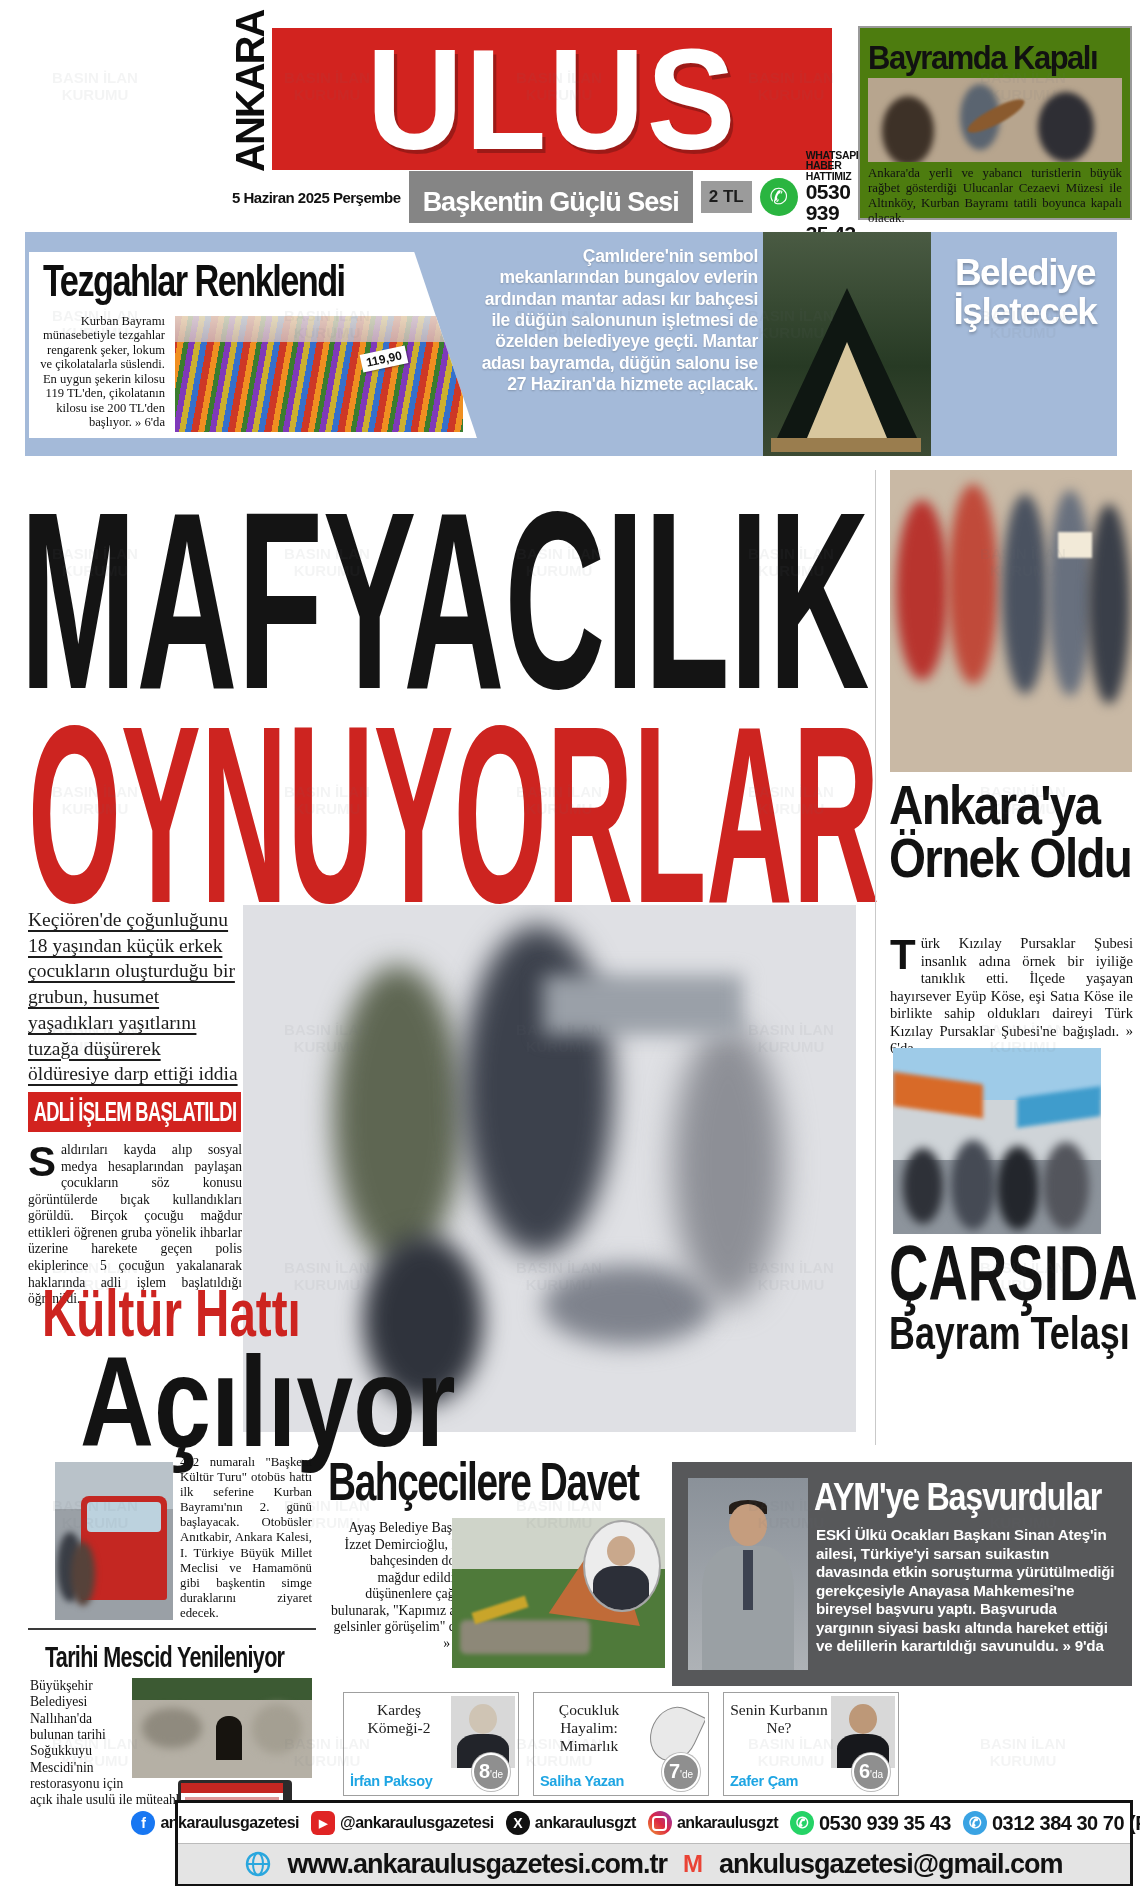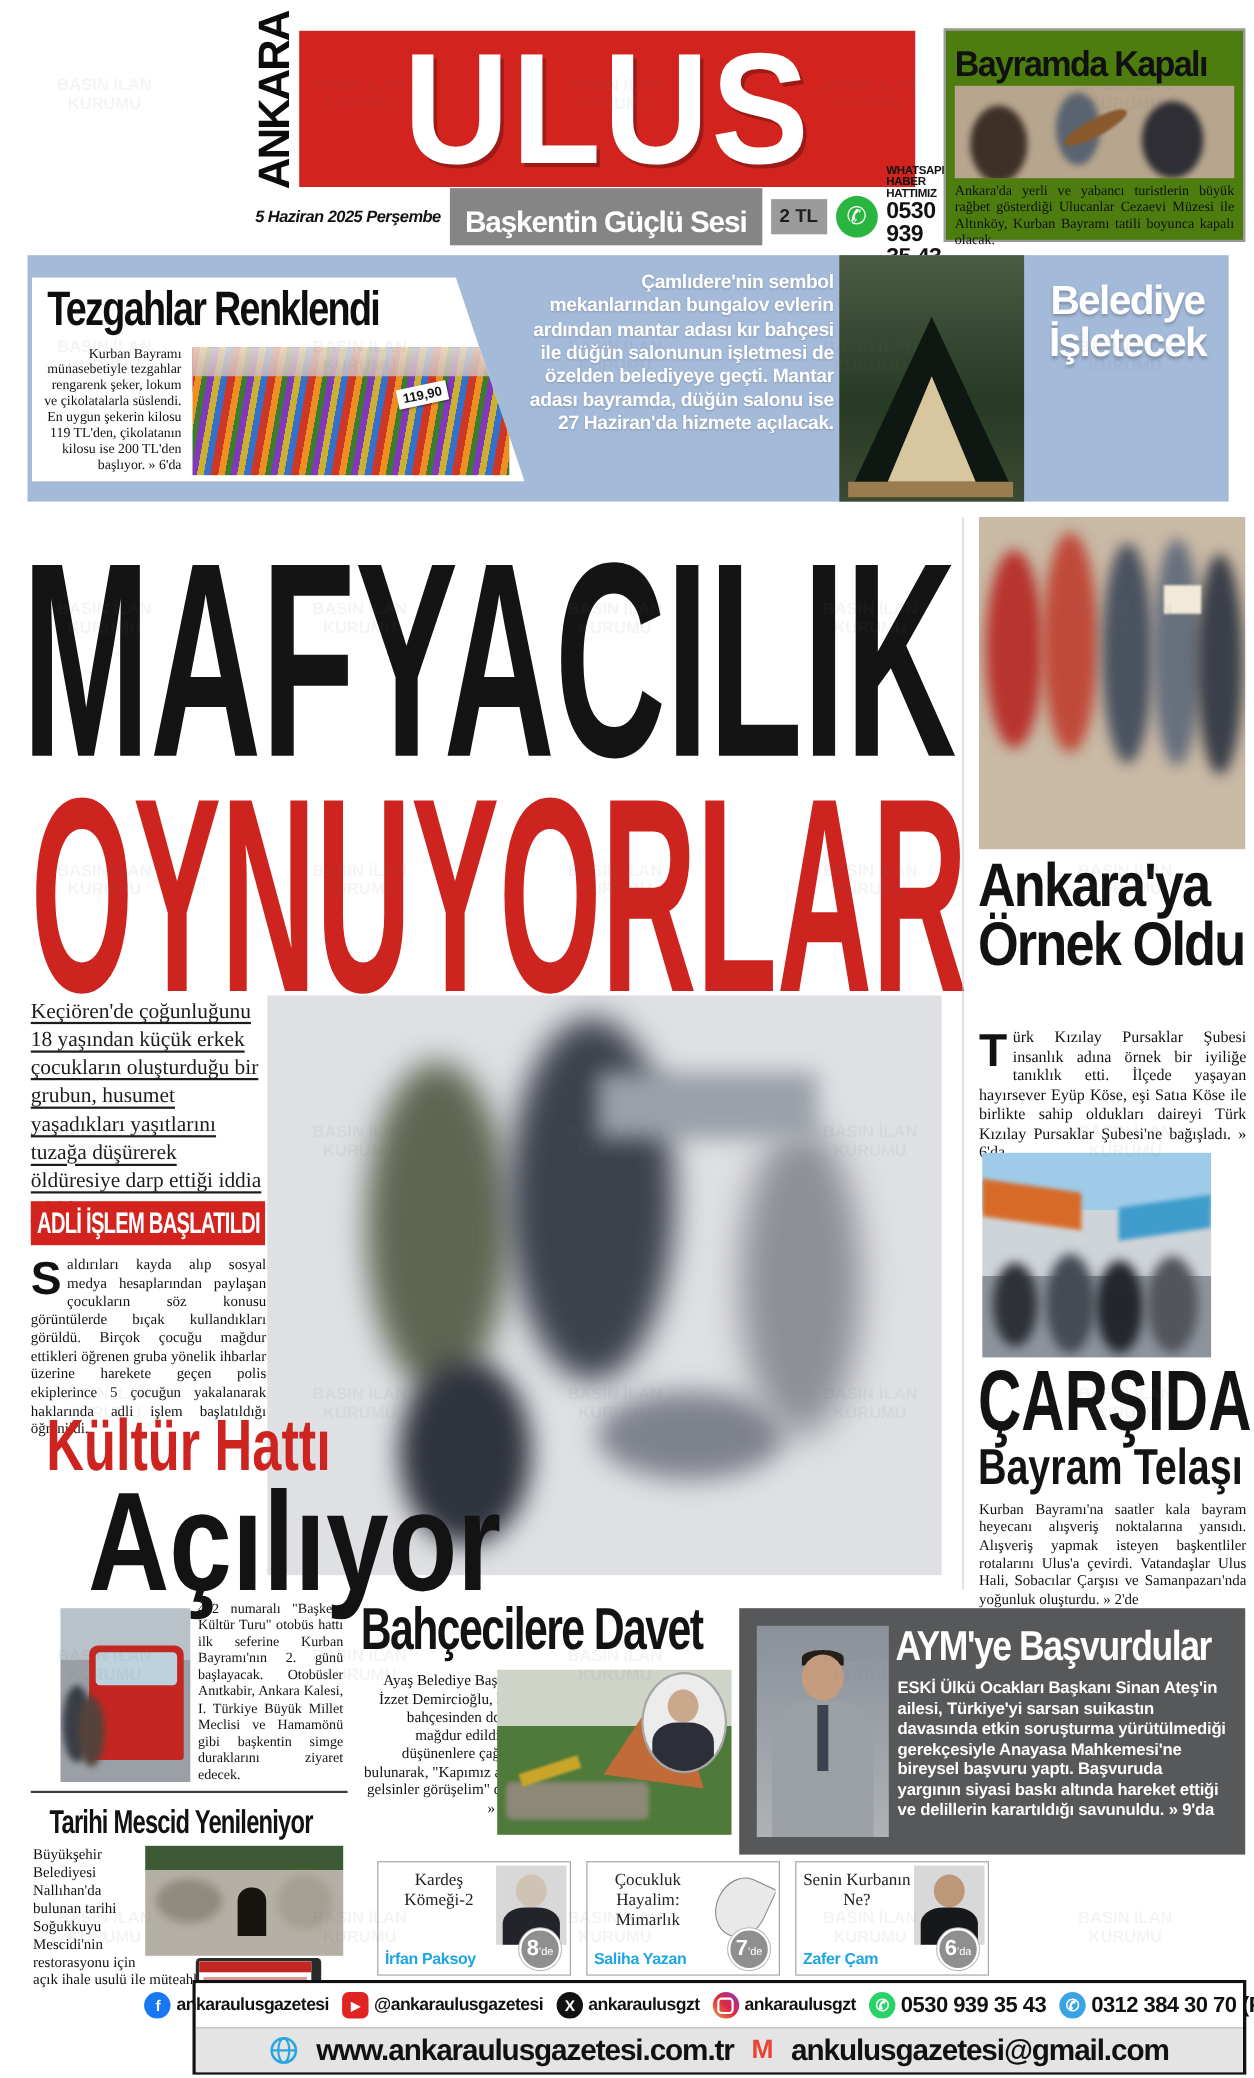--- a/index.html
+++ b/index.html
@@ -15,21 +15,21 @@
   
   .prayer{left:40px;top:28px;width:190px;height:198px;background:#05060d;}
   .prayer-label{position:absolute;left:0;right:6px;top:8px;color:#fff;font-weight:bold;font-size:24px;text-align:center;letter-spacing:-1px;}
   .prayer-time{position:absolute;right:14px;top:36px;color:#ffd93a;font-weight:bold;font-size:42px;letter-spacing:-1px;}
   .ankara{left:228px;top:28px;width:44px;height:144px;}
   .ankara span{position:absolute;left:0;top:144px;transform:rotate(-90deg);transform-origin:0 0;
     font-weight:bold;font-size:40px;letter-spacing:-2px;display:inline-block;width:144px;text-align:center;color:#0c0c0c;}
   .ulus{left:272px;top:28px;width:560px;height:142px;background:#d2231f;display:flex;align-items:center;justify-content:center;}
   .ulus span{color:#fff;font-weight:bold;font-size:128px;letter-spacing:2px;transform:scaleX(1.04) scaleY(1.12);text-shadow:3px 3px 0 rgba(0,0,0,.25);}
   .daterow{left:232px;top:174px;width:626px;height:46px;display:flex;align-items:center;gap:8px;}
-  .date-txt{font-weight:bold;font-size:15px;letter-spacing:-0.5px;white-space:nowrap;font-style:italic;}
+  .date-txt{font-weight:bold;font-size:15px;letter-spacing:-0.5px;white-space:nowrap;}
   .tagline{background:#858585;color:#fff;font-weight:bold;font-size:27px;letter-spacing:-1px;padding:16px 14px 5px;white-space:nowrap;}
   .price{background:#9b9b9b;color:#1d1d1d;font-weight:bold;font-size:17px;padding:6px 8px;white-space:nowrap;}
   .wa-circle{width:38px;height:38px;border-radius:50%;background:#2ab540;color:#fff;display:flex;align-items:center;justify-content:center;font-size:22px;flex:0 0 auto;}
   .wa-lines{line-height:1;}
   .wa-label{font-size:10.5px;font-weight:bold;letter-spacing:-0.3px;}
   .wa-num{font-size:21px;font-weight:bold;letter-spacing:-0.5px;}
   .bayramda{left:858px;top:26px;width:274px;height:194px;border:2px solid #9a9a9a;background:#4d7c0f;box-sizing:border-box;padding:12px 8px;}
   .bayramda h2{margin:0;font-size:31px;letter-spacing:-1.5px;transform:scaleY(1.05);transform-origin:0 0;}
   .bayramda-photo{position:relative;width:100%;height:84px;background:#b7a58e;overflow:hidden;margin-top:2px;}
   .bayramda-cap{font-size:12.8px;line-height:1.18;margin-top:4px;text-align:justify;}
@@ -248,21 +248,20 @@
     <div class="blob" style="left:58px;top:92px;width:44px;height:90px;background:#454a54;filter:blur(5px);"></div>
     <div class="blob" style="left:104px;top:98px;width:42px;height:84px;background:#23262c;filter:blur(5px);"></div>
     <div class="blob" style="left:150px;top:94px;width:46px;height:88px;background:#53555c;filter:blur(5px);"></div>
   </div>
   <div class="abs carsida1">
     <span class="sx" style="transform:scaleX(.7)">ÇARŞIDA</span>
   </div>
   <div class="abs carsida2">
     <span class="sx" style="transform:scaleX(.78)">Bayram Telaşı</span>
   </div>
-  <div class="abs carsida-body serif just">Kurban Bayramı'na saatler kala bayram heyecanı alışveriş noktalarına yansıdı. Alışveriş yapmak isteyen başkentliler rotalarını Ulus'a çevirdi. Vatandaşlar Ulus Hali, Sobacılar Çarşısı ve Samanpazarı'nda yoğunluk oluşturdu. » 2'de</div>
 
   <div class="abs kultur1">
     <span class="sx" style="transform:scaleX(.72)">Kültür Hattı</span>
   </div>
   <div class="abs kultur2">
     <span class="sx" style="transform:scaleX(.8)">Açılıyor</span>
   </div>
   <div class="photo bus">
     <div class="bus-body"></div>
     <div class="bus-win"></div>

